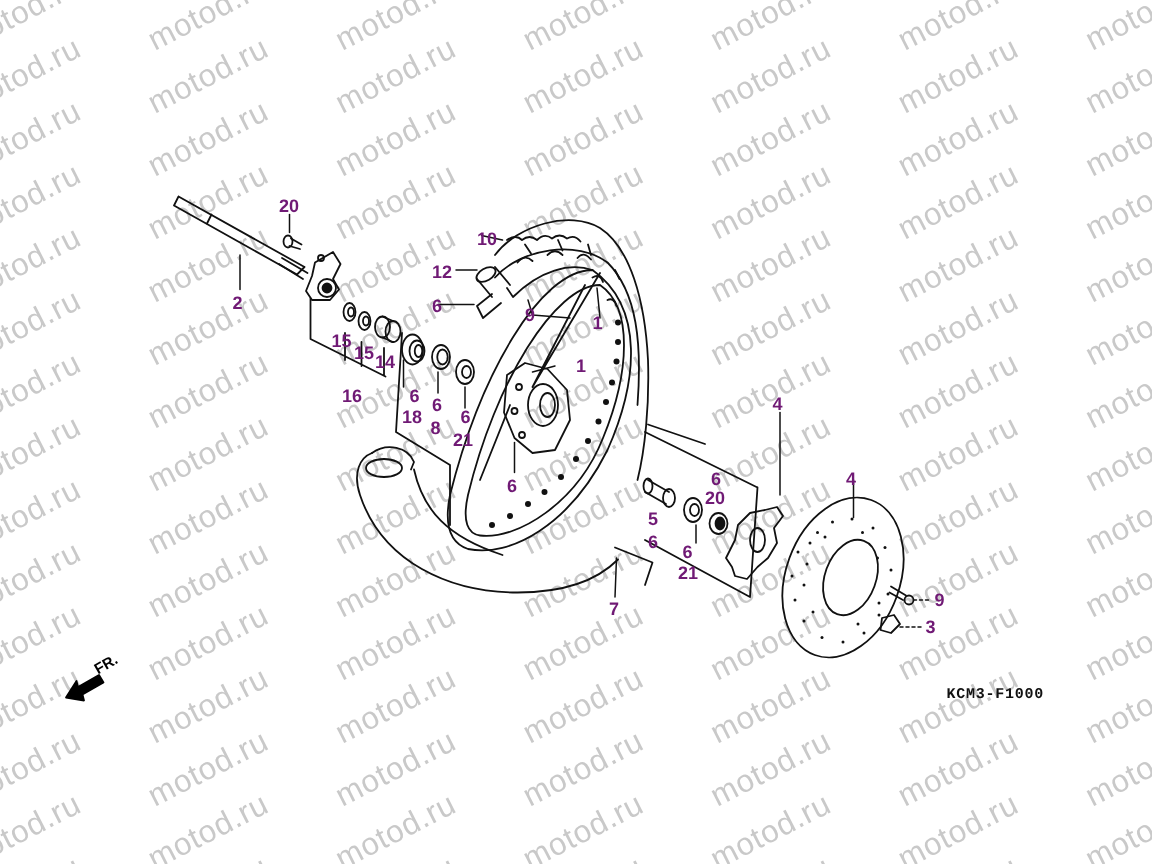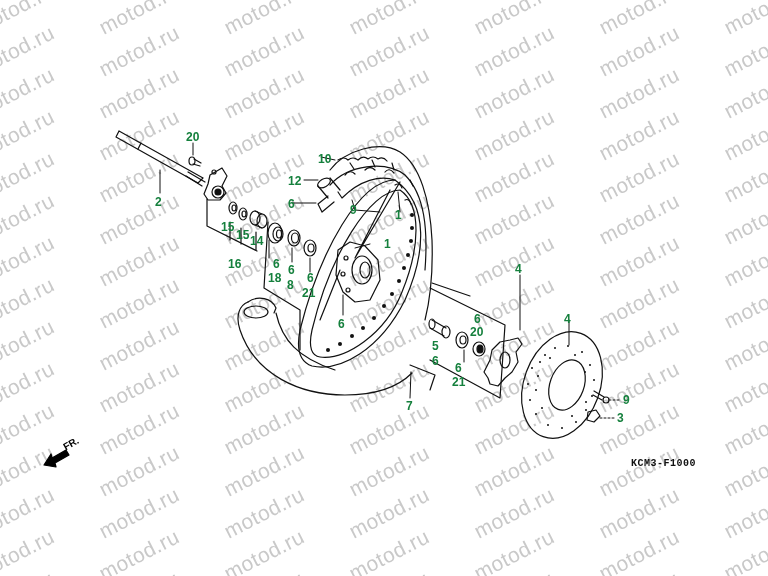--- a/index.html
+++ b/index.html
@@ -1,20 +1,20 @@
 <!DOCTYPE html>
 <html><head>
 <meta charset="utf-8">
 <style>
   html, body { margin:0; padding:0; background:#fff; }
   #stage { position:relative; width:768px; height:576px; overflow:hidden; background:#ffffff; font-family:"Liberation Sans", sans-serif; }
   #wm { position:absolute; left:0; top:0; width:768px; height:576px; pointer-events:none; }
   #wm span { position:absolute; font-family:"Liberation Sans", sans-serif; font-size:21px; color:#c9c9c9; transform:rotate(-27deg); transform-origin:left top; white-space:nowrap; letter-spacing:0.5px; }
   svg#drawing { position:absolute; left:0; top:0; }
-  .callout { position:absolute; font-family:"Liberation Sans", sans-serif; font-size:12px; font-weight:bold; color:#15803d; line-height:12px; }
+  .callout { position:absolute; font-family:"Liberation Sans", sans-serif; font-size:12px; font-weight:bold; color:#701a75; line-height:12px; }
   .code { position:absolute; left:631px; top:458px; font-family:"Liberation Mono", monospace; font-size:10px; font-weight:bold; color:#111; letter-spacing:0.5px; }
   .fr { position:absolute; left:63px; top:438px; font-family:"Liberation Sans", sans-serif; font-size:10px; font-weight:900; color:#000; transform:rotate(-30deg); }
 </style>
 </head>
 <body>
 
 <div id="stage">
 
   <div id="wm">
       <span style="left: -30px; top: 18px;">motod.ru</span>

